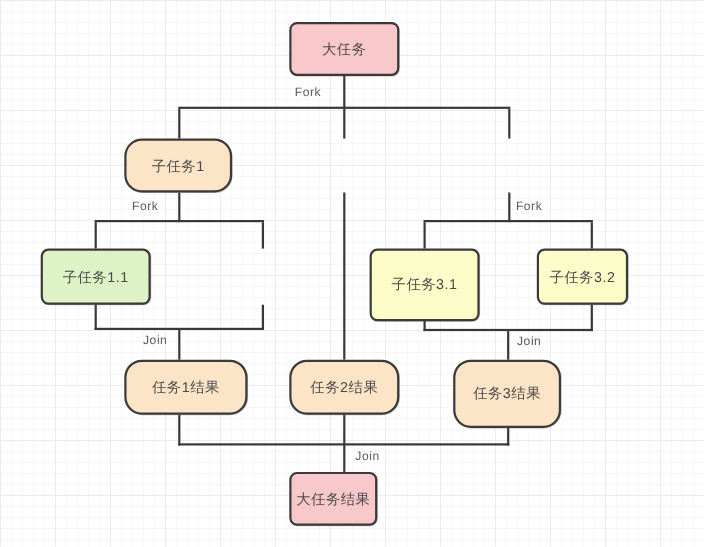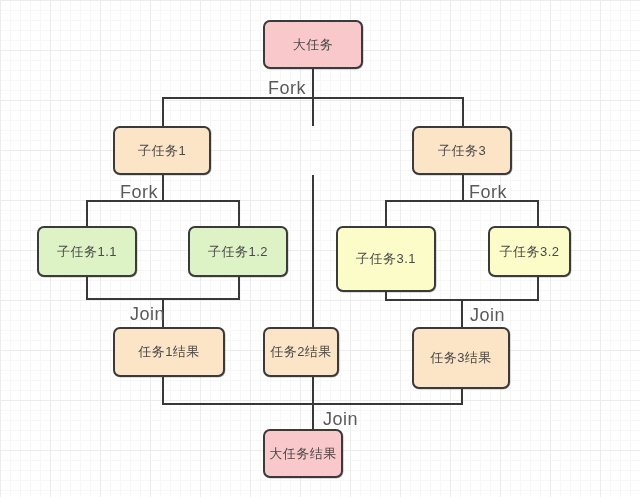--- a/index.html
+++ b/index.html
@@ -23,27 +23,27 @@
     position:absolute;
     box-sizing:border-box;
     border:2px solid #3a3a3a;
     border-radius:7px;
     display:flex;align-items:center;justify-content:center;
     font-size:13px;color:#4a4a4a;
     letter-spacing:0.5px;
     box-shadow:0.5px 0.5px 0 rgba(60,60,60,0.35);
   }
   .pink  {background:#f9c8ca;}
-  .peach {background:#fce4c6;}
+  .peach {background:#fce4c6;border-radius:16px;}
   .green {background:#def3c5;}
   .yellow{background:#fbfcc8;}
   .line{position:absolute;background:#383838;}
   .edge-label{
     position:absolute;
-    font-size:18px;color:#5a5a5a;
+    font-size:11px;color:#5a5a5a;
     letter-spacing:0.5px;
     background:transparent;
   }
 </style>
 </head>
 <body>
 
 <div class="canvas">
 
   <div class="line" style="left:312px;top:69px;width:2px;height:57px"></div>
@@ -80,23 +80,21 @@
 
   <span class="edge-label" style="left:268px;top:78px">Fork</span>
   <span class="edge-label" style="left:120px;top:182px">Fork</span>
   <span class="edge-label" style="left:469px;top:182px">Fork</span>
   <span class="edge-label" style="left:130px;top:304px">Join</span>
   <span class="edge-label" style="left:470px;top:305px">Join</span>
   <span class="edge-label" style="left:323px;top:409px">Join</span>
 
   <div class="node pink" style="left:263px;top:20px;width:100px;height:49px">大任务</div>
   <div class="node peach" style="left:113px;top:126px;width:98px;height:49px">子任务1</div>
-  <div class="node peach" style="left:412px;top:126px;width:100px;height:49px">子任务3</div>
   <div class="node green" style="left:37px;top:226px;width:100px;height:51px">子任务1.1</div>
-  <div class="node green" style="left:188px;top:226px;width:100px;height:51px">子任务1.2</div>
   <div class="node yellow" style="left:336px;top:226px;width:100px;height:66px">子任务3.1</div>
   <div class="node yellow" style="left:488px;top:226px;width:83px;height:51px">子任务3.2</div>
   <div class="node peach" style="left:113px;top:327px;width:112px;height:50px">任务1结果</div>
-  <div class="node peach" style="left:263px;top:327px;width:76px;height:50px">任务2结果</div>
+  <div class="node peach" style="left:263px;top:327px;width:100px;height:50px">任务2结果</div>
   <div class="node peach" style="left:412px;top:327px;width:98px;height:62px">任务3结果</div>
   <div class="node pink" style="left:263px;top:429px;width:80px;height:49px">大任务结果</div>
 
 </div>
 
 </body></html>

